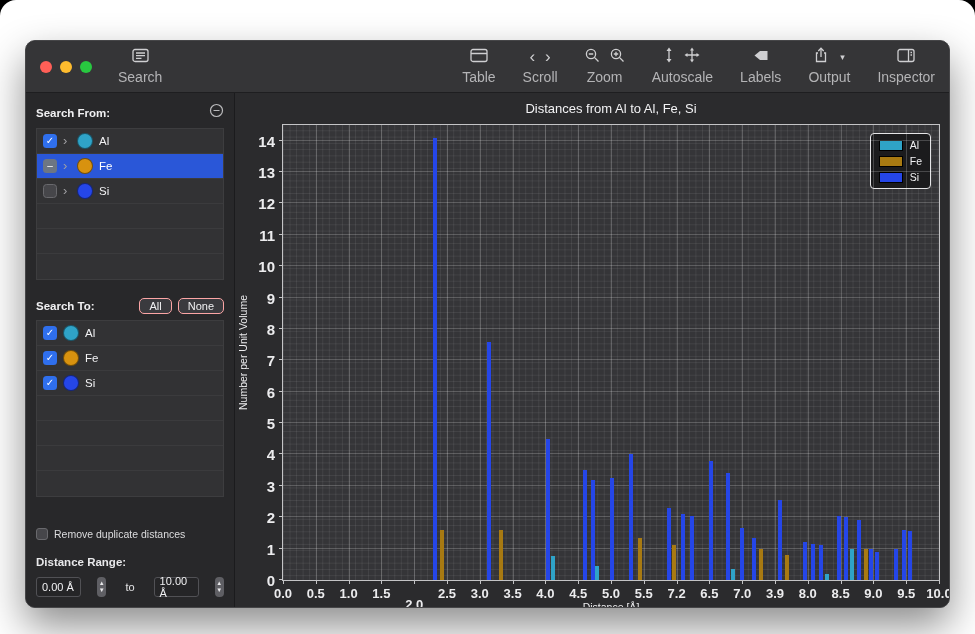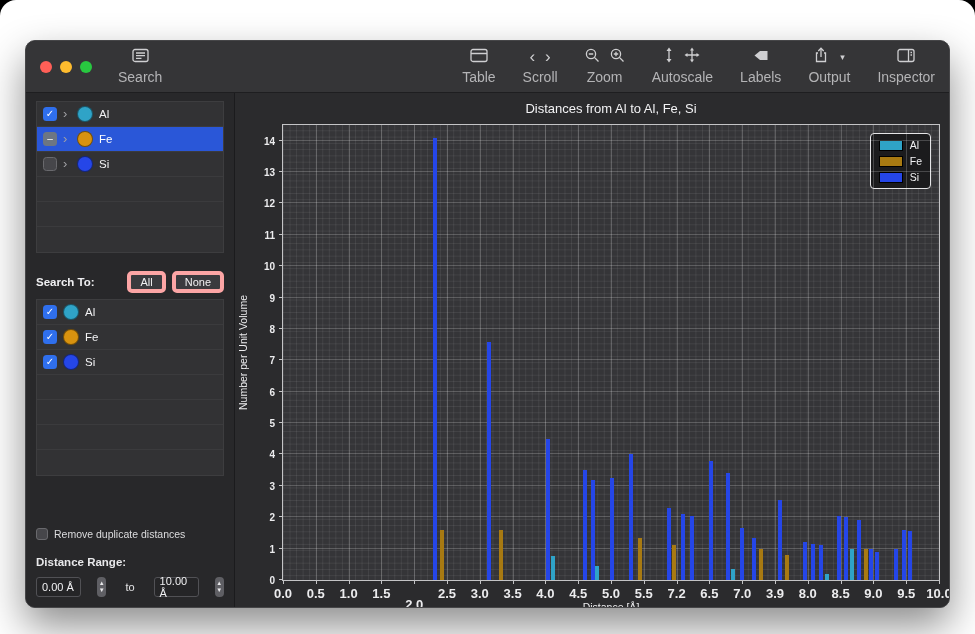--- a/index.html
+++ b/index.html
@@ -27,21 +27,21 @@
   .out-chev { font-size:9px; color:#cfcfd1; margin-left:2px; }
 
   
   .content { flex:1; display:flex; min-height:0; }
   .sidebar { width:209px; flex:0 0 209px; background:#28282a; border-right:1px solid #1b1b1d;
     padding:8px 10px 10px 10px; display:flex; flex-direction:column; color:#e8e8ea; }
   .side-head { display:flex; align-items:center; justify-content:space-between; margin:2px 0 6px 0; }
   .side-head .h-label { font-size:11.5px; font-weight:bold; color:#f0f0f2; }
   .head-btns { display:flex; gap:6px; }
   .mini-btn { font-family:"Liberation Sans",sans-serif; font-size:11px; color:#f0f0f2; background:#3a3a3e;
-    border:4px solid #fca5a5; border-radius:5px; padding:1px 9px; }
+    border:1px solid #fca5a5; border-radius:5px; padding:1px 9px; }
   .minus-circ svg { stroke:#b9b9bb; fill:none; stroke-width:1.2; }
 
   .elist { background:#323234; border:1px solid #3d3d3f; }
   .row { height:25px; display:flex; align-items:center; gap:6px; padding:0 6px; border-bottom:1px solid #3b3b3d; }
   .row:last-child { border-bottom:none; }
   .row.selected { background:#2a57d8; }
   .cb { width:14px; height:14px; border-radius:3.5px; display:flex; align-items:center; justify-content:center;
     font-size:10px; line-height:10px; color:#fff; flex:0 0 14px; }
   .cb.checked { background:#2f6fed; }
   .cb.mixed { background:#6d7683; }
@@ -70,21 +70,21 @@
     background:#353538; border:1px solid #c4c4c6;
     background-image:
       linear-gradient(to right, rgba(255,255,255,.07) 1px, transparent 1px),
       linear-gradient(to top, rgba(255,255,255,.07) 1px, transparent 1px);
     background-size: calc(100%/100) calc(100%/72.5); }
   .grid-v { position:absolute; top:0; bottom:0; width:1px; background:rgba(255,255,255,.20); }
   .grid-h { position:absolute; left:0; right:0; height:1px; background:rgba(255,255,255,.20); }
   .tick-x { position:absolute; top:100%; width:1px; height:4px; background:#c4c4c6; }
   .tick-y { position:absolute; right:100%; height:1px; width:4px; background:#c4c4c6; }
   .xlab { position:absolute; top:calc(100% + 6px); transform:translateX(-50%); font-size:13px; font-weight:bold; color:#ececee; }
-  .ylab { position:absolute; right:calc(100% + 8px); transform:translateY(50%); font-size:10px; font-weight:bold; color:#ececee; }
+  .ylab { position:absolute; right:calc(100% + 8px); transform:translateY(50%); font-size:15px; font-weight:bold; color:#ececee; }
   .bar { position:absolute; bottom:0; width:4px; transform:translateX(-50%); }
   .axis-x-label { position:absolute; left:47px; width:658px; top:508px; text-align:center; font-size:10.5px; color:#ececee; }
   .axis-y-label { position:absolute; left:1px; top:31px; height:457px; width:14px; display:flex;
     align-items:center; justify-content:center; writing-mode:vertical-rl; transform:rotate(180deg);
     font-size:10.5px; color:#ececee; }
   .legend { position:absolute; top:8px; right:8px; background:#1b1b1d; border:1.5px solid #e4e4e6;
     border-radius:4px; padding:5px 8px; display:flex; flex-direction:column; gap:4px; }
   .leg-row { display:flex; align-items:center; gap:7px; }
   .leg-swatch { width:24px; height:11px; border:1px solid #000; }
   .leg-name { font-size:10.5px; color:#f2f2f4; }
@@ -220,20 +220,29 @@
             </div>
         <span class="tb-label">Inspector</span>
       </div>
     </div>
   </div>
 
   <div class="content">
 
     <div class="sidebar">
 
+      <div class="side-head">
+        <span class="h-label">Search From:</span>
+        <span class="minus-circ">
+          <svg width="15" height="15" viewBox="0 0 15 15">
+                <circle cx="7.5" cy="7.5" r="6"></circle>
+                <line x1="4.5" y1="7.5" x2="10.5" y2="7.5"></line>
+              </svg>
+        </span>
+      </div>
 
       <div class="elist">
         <div class="row">
           <span class="cb checked">✓</span>
           <span class="chev">›</span>
           <span class="dot" style="background: rgb(47, 163, 199);"></span>
           <span class="rlabel">Al</span>
         </div>
         <div class="row selected">
           <span class="cb mixed">–</span>

